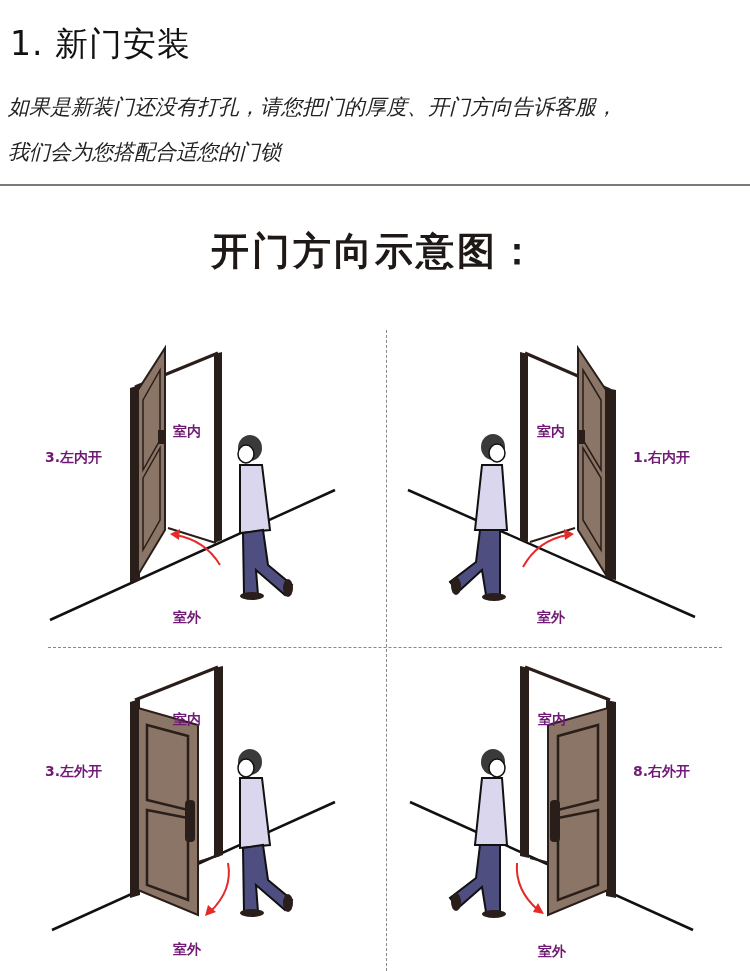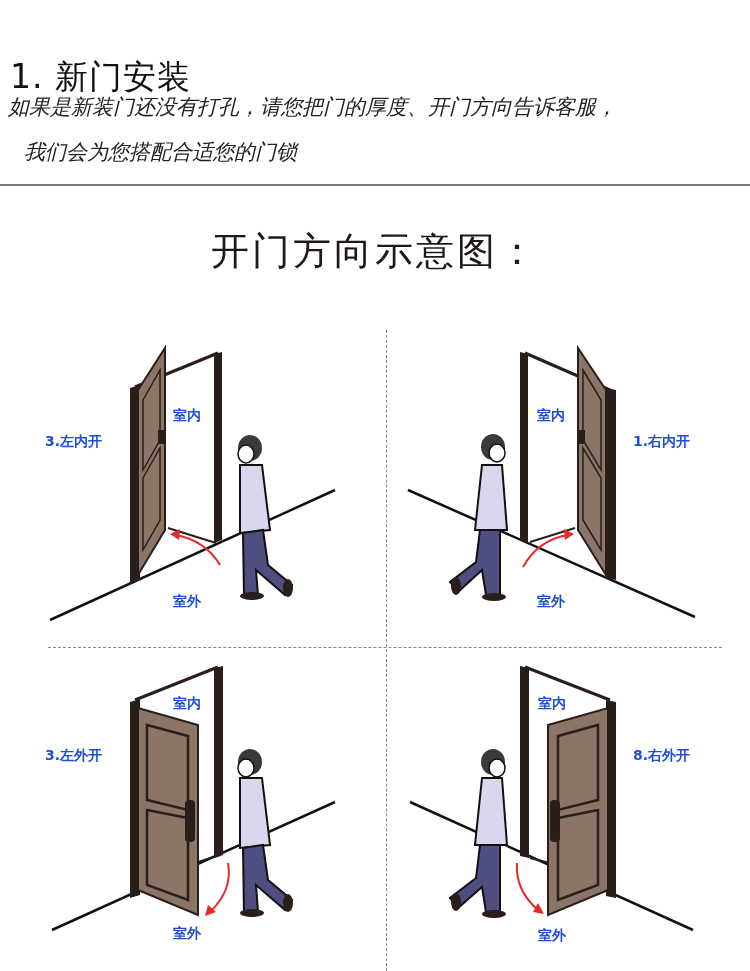--- a/index.html
+++ b/index.html
@@ -1,27 +1,27 @@
 <!DOCTYPE html>
 <html><head>
 <meta charset="utf-8">
 <style>
   html, body { margin: 0; padding: 0; background: #ffffff; }
   body { width: 750px; height: 971px; position: relative; overflow: hidden; font-family: "DejaVu Sans", "Liberation Sans", sans-serif; color: #111; }
-  .title { position: absolute; left: 10px; top: 22px; font-size: 33px; font-weight: normal; letter-spacing: 1px; color: #111; margin-top: 33px; }
+  .title { position: absolute; left: 10px; top: 22px; font-size: 33px; font-weight: normal; letter-spacing: 1px; color: #111; }
   .desc { position: absolute; left: 8px; font-size: 21px; color: #222; font-family: "DejaVu Serif", "Liberation Serif", serif; font-style: italic; }
   .desc.l1 { top: 93px; }
-  .desc.l2 { top: 138px; margin-left: 16px; }
+  .desc.l2 { top: 138px; }
   .sep { position: absolute; left: 0; top: 184px; width: 750px; height: 2px; background: #7c7a72; }
-  .diagram-title { position: absolute; left: 0; width: 750px; top: 226px; text-align: center; font-size: 38px; font-weight: normal; color: #1e1916; letter-spacing: 3px; }
+  .diagram-title { position: absolute; left: 0; width: 750px; top: 226px; text-align: center; font-size: 38px; font-weight: bold; color: #1e1916; letter-spacing: 3px; }
   .vdash { position: absolute; left: 386px; top: 330px; height: 641px; border-left: 1.5px dashed #888; }
   .hdash { position: absolute; left: 48px; top: 647px; width: 674px; border-top: 1.5px dashed #888; }
   .panel { position: absolute; width: 340px; height: 310px; }
   .panel svg { position: absolute; left: 0; top: 0; }
-  .lbl { position: absolute; font-size: 14px; font-weight: bold; color: #1d4ed8; white-space: nowrap; }
+  .lbl { position: absolute; font-size: 14px; font-weight: bold; color: #701a75; white-space: nowrap; margin-top: 16px; }
 </style>
 </head>
 <body>
 
 <div class="title">1. 新门安装</div>
 <div class="desc l1">如果是新装门还没有打孔，请您把门的厚度、开门方向告诉客服，</div>
 <div class="desc l2">我们会为您搭配合适您的门锁</div>
 <div class="sep"></div>
 
 <div class="diagram-title">开门方向示意图：</div>

